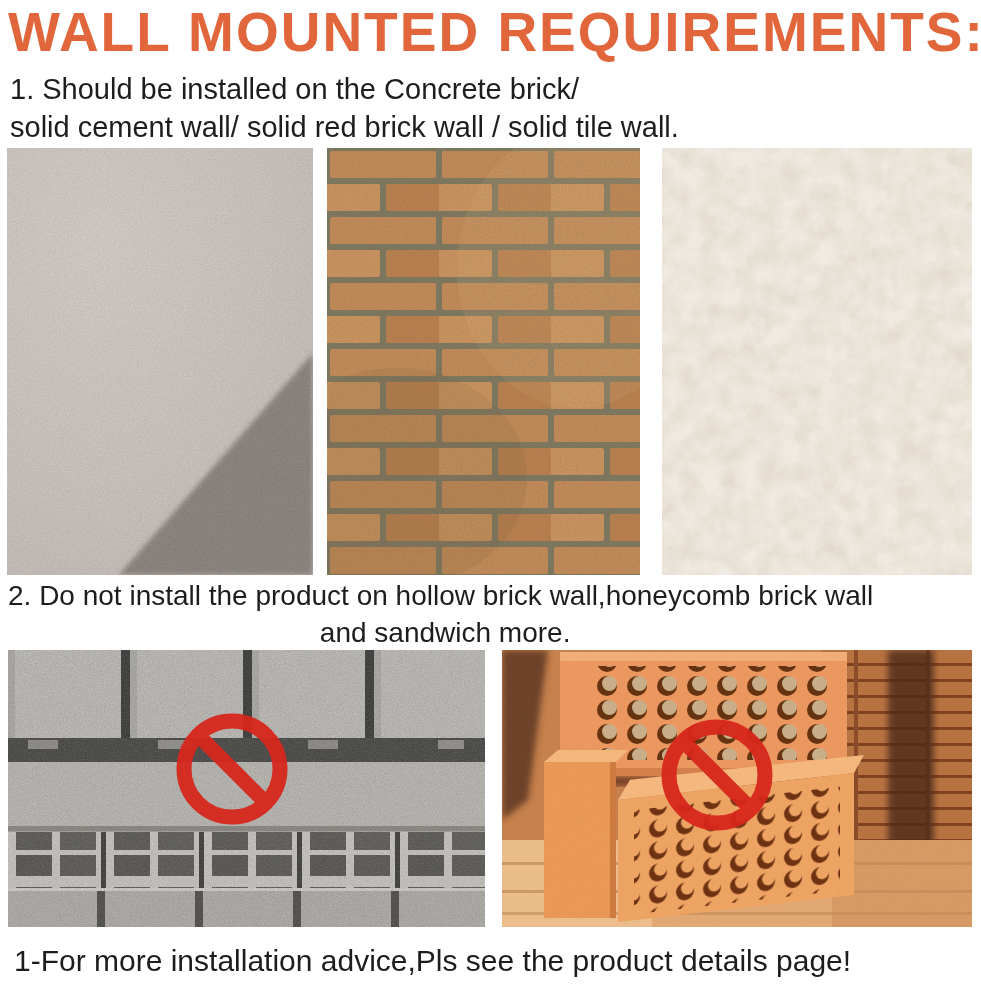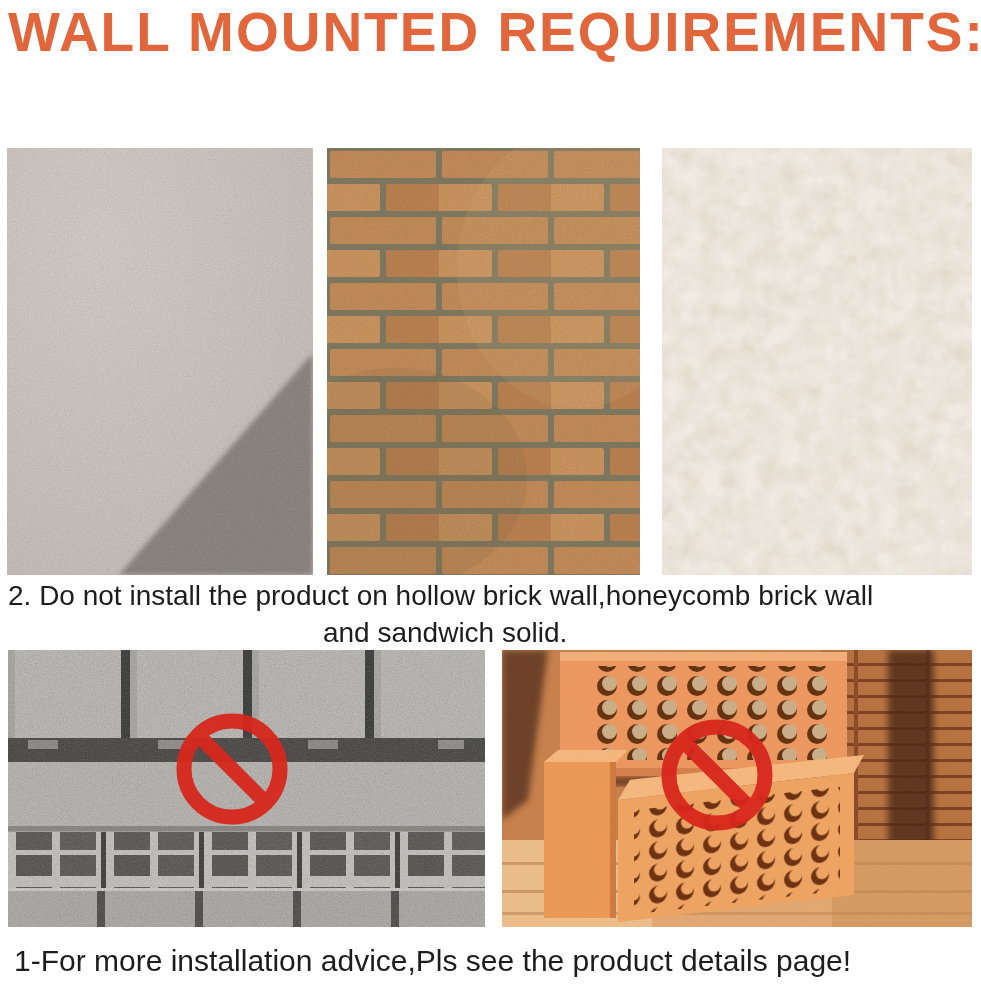--- a/index.html
+++ b/index.html
@@ -28,20 +28,22 @@
   .photo{position:absolute;display:block;}
 </style>
 </head>
 <body>
 
 <div class="page">
 
   <h1 class="title">WALL MOUNTED REQUIREMENTS:</h1>
 
   <p class="para p1">
+    <span class="line">1. Should be installed on the Concrete brick/</span>
+    <span class="line">solid cement wall/ solid red brick wall / solid tile wall.</span>
   </p>
 
   <svg class="photo" style="left:7px;top:148px;" width="306" height="427" viewBox="0 0 306 427" preserveAspectRatio="none">
     <defs>
       <radialGradient id="p1rg" cx="30%" cy="22%" r="95%">
         <stop offset="0%" stop-color="#DFD7D0"></stop>
         <stop offset="60%" stop-color="#D6CDC6"></stop>
         <stop offset="100%" stop-color="#CDC4BC"></stop>
       </radialGradient>
       <filter id="p1b">
@@ -97,21 +99,21 @@
       </filter>
     </defs>
     <rect width="310" height="427" fill="#E4DCD1"></rect>
     <rect width="310" height="427" filter="url(#p3bl)" opacity="0.55"></rect>
     <rect width="310" height="427" filter="url(#p3wh)" opacity="0.6"></rect>
     <rect width="310" height="427" filter="url(#p3g)" opacity="0.14"></rect>
   </svg>
 
   <p class="para p2">
     <span class="line">2. Do not install the product on hollow brick wall,honeycomb brick wall</span>
-    <span class="line line2">and sandwich solid.</span>
+    <span class="line line2">and sandwich more.</span>
   </p>
 
   <svg class="photo" style="left:8px;top:650px;" width="477" height="277" viewBox="0 0 477 277" preserveAspectRatio="none">
     <defs>
       <pattern id="bltop" width="122" height="92" patternUnits="userSpaceOnUse">
         <rect width="122" height="92" fill="#C7C4BF"></rect>
         <rect x="0" width="7" height="92" fill="#B3B0AB"></rect>
         <rect x="113" width="9" height="92" fill="#2B2B29"></rect>
       </pattern>
       <pattern id="blcore" width="98" height="58" patternUnits="userSpaceOnUse">

